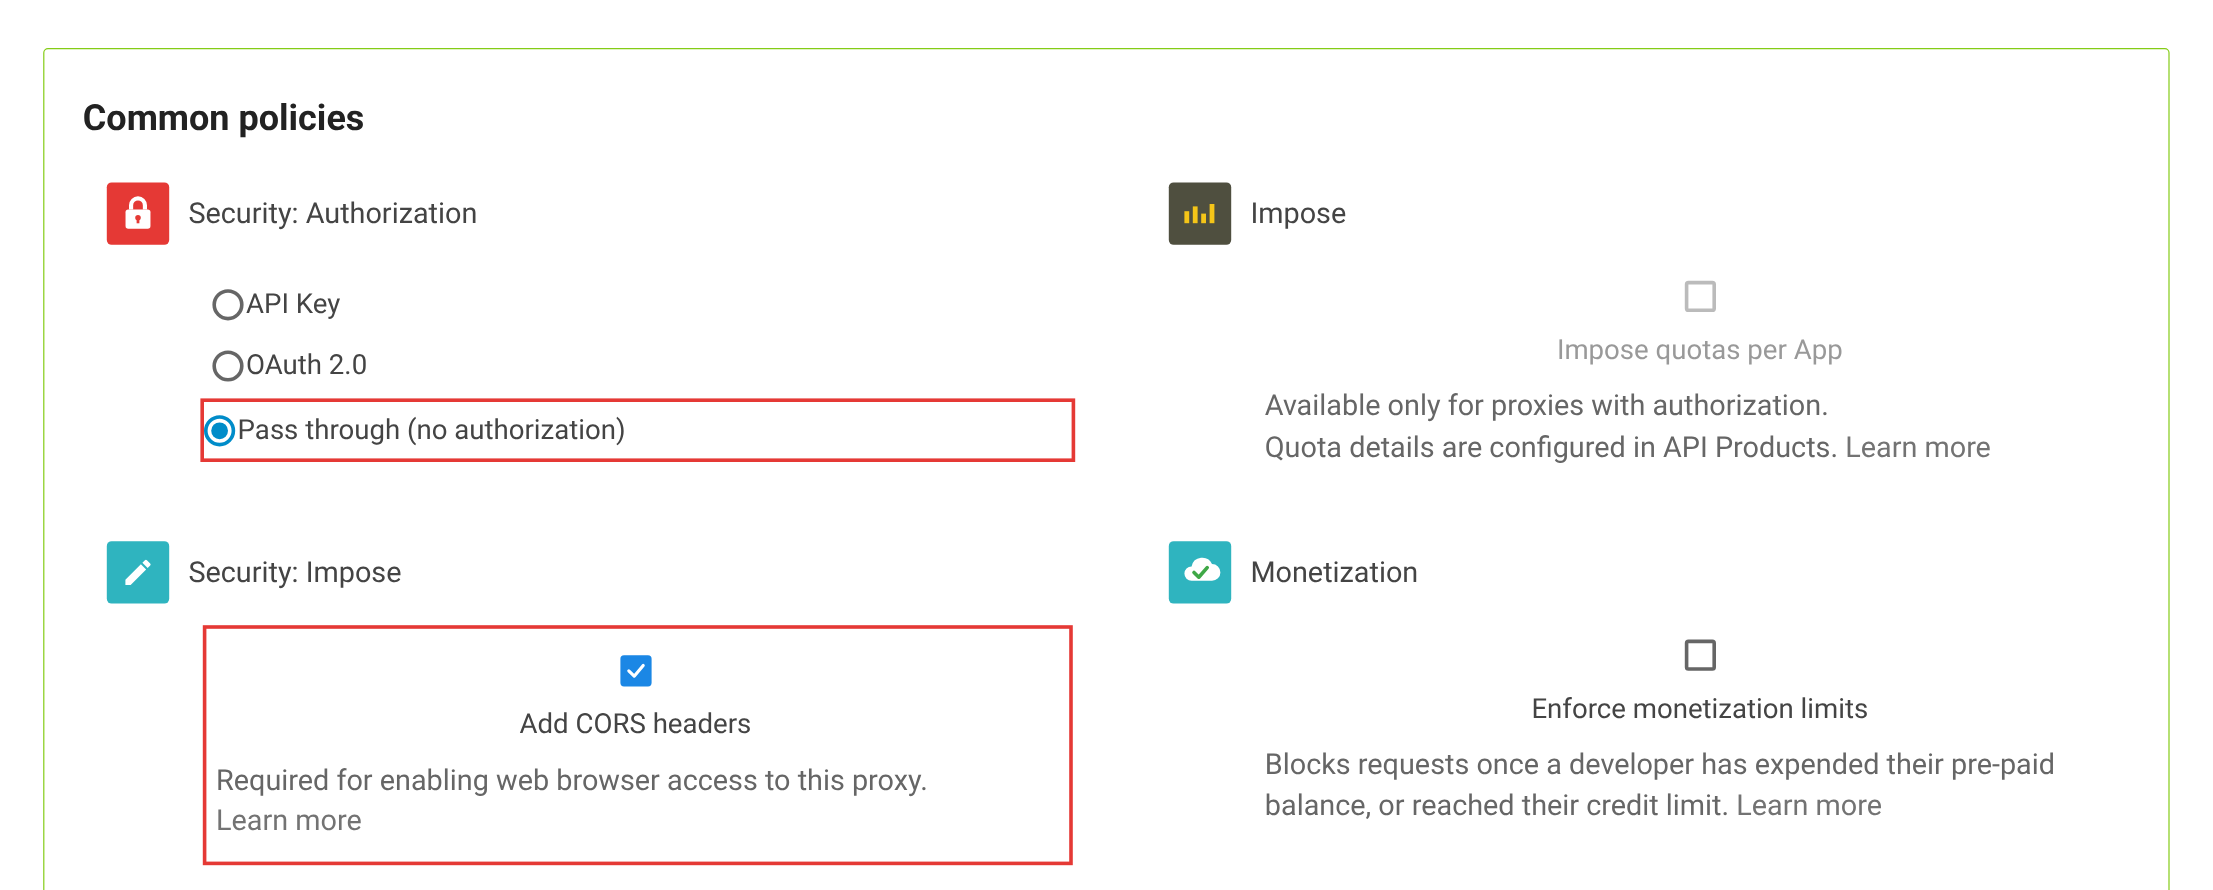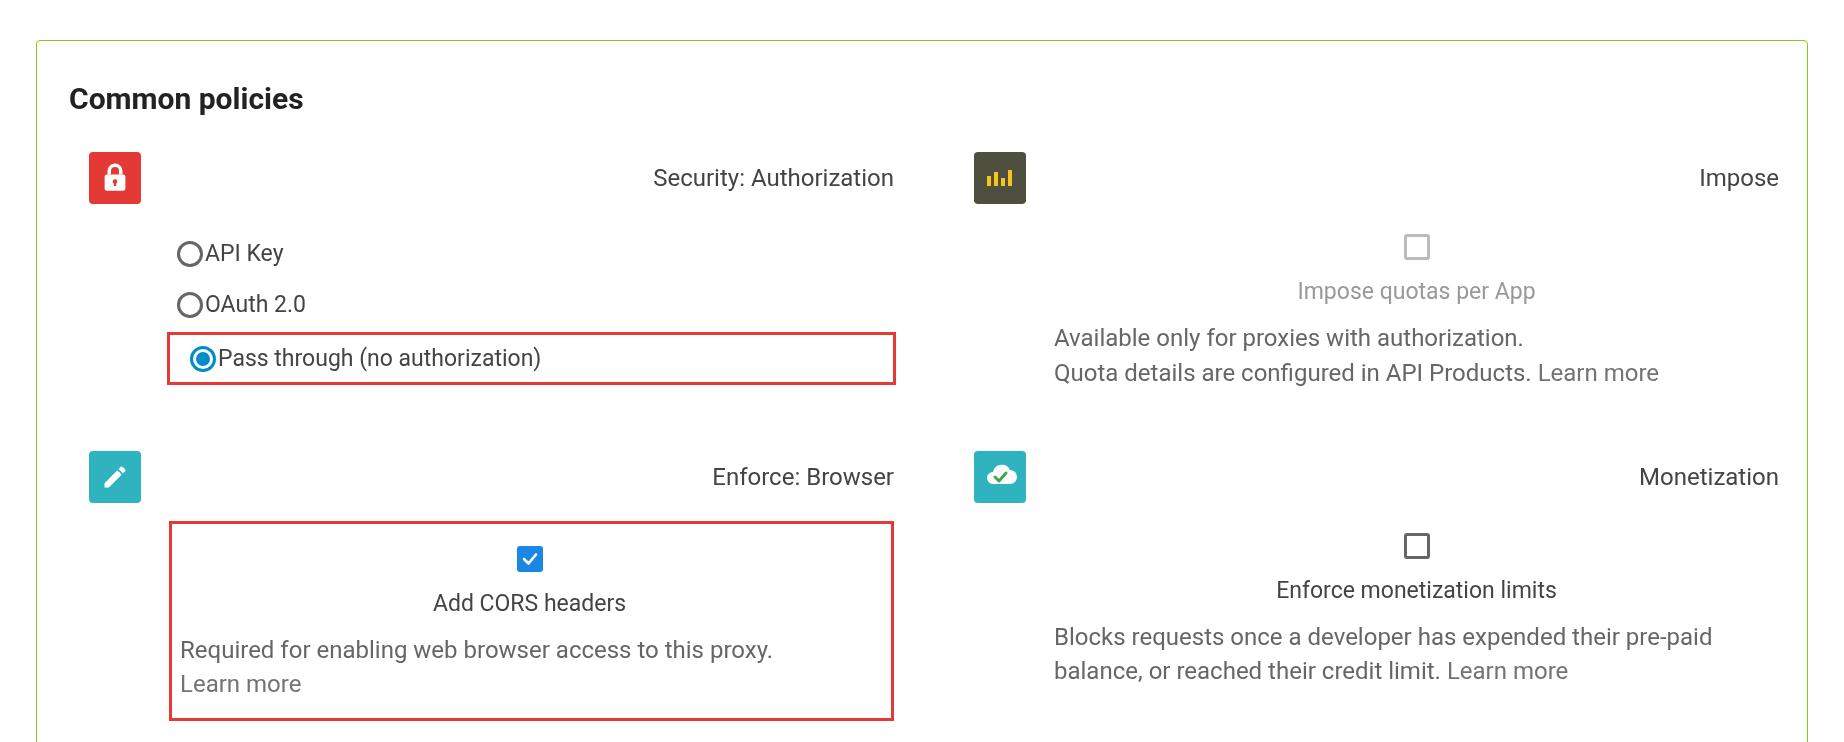--- a/index.html
+++ b/index.html
@@ -31,21 +31,20 @@
     }
     .policy-block {
       display: flex;
       flex-direction: column;
     }
     .policy-header {
       display: flex;
       align-items: center;
       gap: 16px;
       margin-bottom: 24px;
-      justify-content: space-between;
     }
     .policy-icon {
       width: 52px;
       height: 52px;
       border-radius: 4px;
       display: flex;
       align-items: center;
       justify-content: center;
       flex-shrink: 0;
     }
@@ -61,21 +60,21 @@
       padding-left: 80px;
     }
     .option-row {
       display: flex;
       align-items: center;
       gap: 2px;
       padding: 12px 8px;
     }
     .highlight {
       border: 3px solid #e53935;
-      padding: 10px 20px;
+      padding: 10px 0;
       margin: 2px -2px;
     }
     .highlight-block {
       border: 3px solid #e53935;
       padding: 16px 12px 16px 8px;
       margin-top: -6px;
     }
     .radio {
       width: 26px;
       height: 26px;
@@ -206,21 +205,21 @@
       </div>
     </div>
 
     <div class="policy-block">
       <div class="policy-header">
         <div class="policy-icon icon-teal">
           <svg width="28" height="28" viewBox="0 0 24 24" fill="#fff">
             <path d="M3 17.25V21h3.75L17.81 9.94l-3.75-3.75L3 17.25zM20.71 7.04a1 1 0 0 0 0-1.41l-2.34-2.34a1 1 0 0 0-1.41 0l-1.83 1.83 3.75 3.75 1.83-1.83z"></path>
           </svg>
         </div>
-        <div class="policy-title">Enforce: Browser</div>
+        <div class="policy-title">Security: Impose</div>
       </div>
       <div class="browser-body">
         <div class="highlight-block">
           <div class="checkbox-row">
             <span class="checkbox checked">
               <svg width="18" height="18" viewBox="0 0 24 24" fill="none">
                 <path d="M4 12 L10 18 L20 6" stroke="#fff" stroke-width="3.5" stroke-linecap="round" stroke-linejoin="round"></path>
               </svg>
             </span>
             <span class="option-label">Add CORS headers</span>

